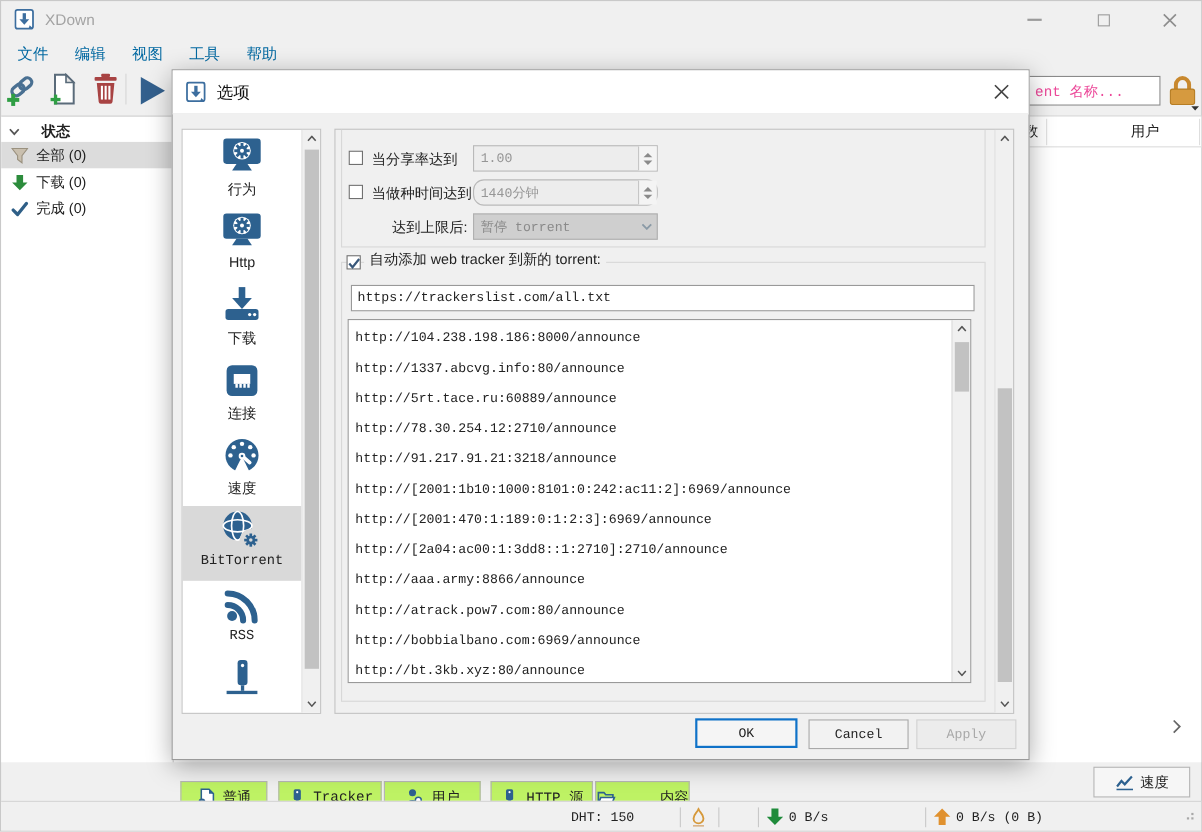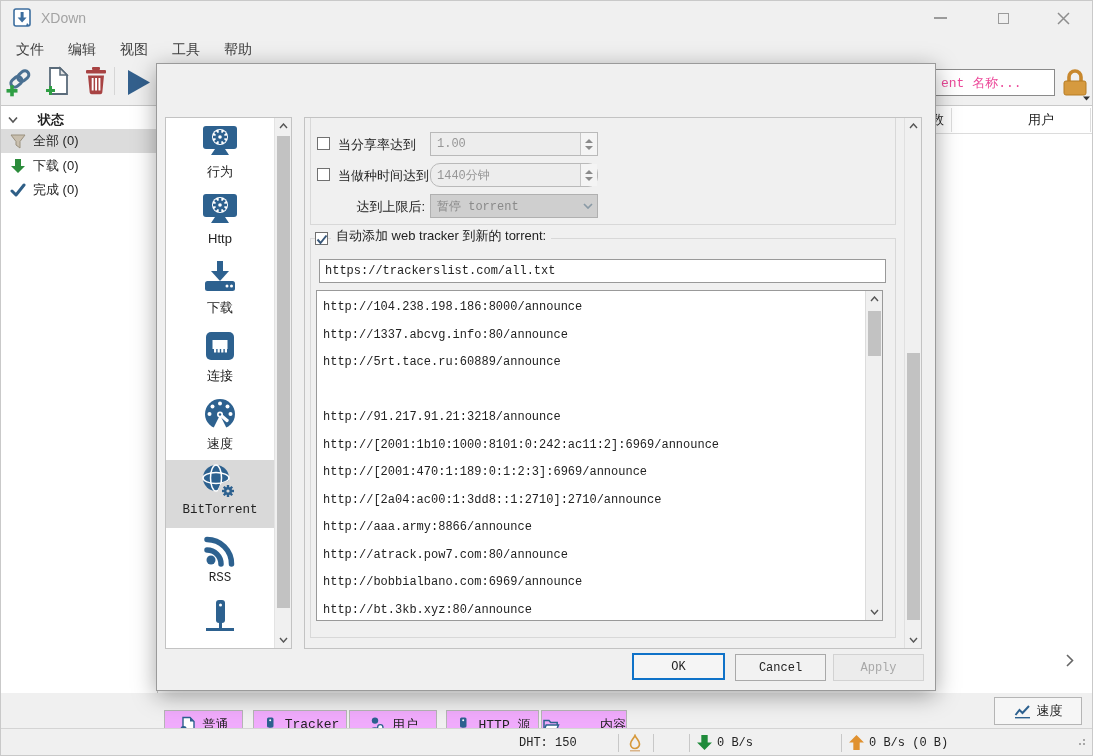--- a/index.html
+++ b/index.html
@@ -7,34 +7,34 @@
   .screen{position:relative;width:1093px;height:756px;background:#f0f0f0;overflow:hidden;
           font-family:"Liberation Sans","DejaVu Sans",sans-serif;font-size:13px;color:#222;
           border:1px solid #c9c9c9;}
   .abs{position:absolute;}
   .mono{font-family:"Liberation Mono","DejaVu Sans Mono",monospace;}
   
   .win-title{left:40px;top:9px;font-size:14px;color:#a3a3a3;}
   .winbtn{width:45px;height:34px;display:flex;align-items:center;justify-content:center;top:0;}
   
   .menubar{left:8px;top:35px;height:27px;display:flex;align-items:center;gap:10px;}
-  .menu-item{padding:3px 7px;color:#404040;font-size:14px;}
+  .menu-item{padding:3px 7px;color:#0369a1;font-size:14px;}
   
   .toolbtn{width:32px;height:32px;display:flex;align-items:center;justify-content:center;}
   
   .leftpanel{left:0;top:104px;width:157px;height:588px;background:#fff;border-top:1px solid #c9c9c9;border-right:1px solid #c9c9c9;}
   .tree-hdr{position:absolute;left:0;top:3px;height:22px;display:flex;align-items:center;gap:20px;padding-left:7px;font-weight:bold;}
   .tree-item{position:absolute;left:0;width:157px;height:24px;display:flex;align-items:center;gap:7px;padding-left:9px;}
   .tree-item.sel{background:#dcdcdc;}
   
   .tablearea{left:157px;top:104px;width:936px;height:588px;background:#fff;border-top:1px solid #c9c9c9;}
   .thead{position:absolute;left:0;top:0;width:100%;height:28px;background:#fff;border-bottom:1px solid #dcdcdc;}
   .colsep{position:absolute;top:2px;width:1px;height:24px;background:#dedede;}
   
-  .tabbtn{position:absolute;top:709px;height:29px;background:#f0abfc;border:1px solid #b5b5b5;
+  .tabbtn{position:absolute;top:709px;height:29px;background:#bef264;border:1px solid #b5b5b5;
           display:flex;align-items:center;justify-content:center;gap:7px;font-size:13px;}
   .speedbtn{position:absolute;left:993px;top:696px;width:88px;height:28px;background:#f6f6f6;border:1px solid #b5b5b5;
           display:flex;align-items:center;justify-content:center;gap:6px;}
   
   .statusbar{left:0;top:727px;width:1093px;height:29px;border-top:1px solid #d4d4d4;background:#f0f0f0;}
   .st-sep{position:absolute;top:5px;width:1px;height:18px;background:#c8c8c8;}
   .st-text{position:absolute;top:7px;font-size:12px;}
   
   .dialog{left:155px;top:62px;width:780px;height:628px;background:#f0f0f0;border:1px solid #9a9a9a;
           box-shadow:0 5px 22px rgba(0,0,0,.35);z-index:10;}
@@ -266,20 +266,36 @@
     </div>
     <span class="st-text mono" style="left:868px;">0 B/s (0 B)</span>
     <div class="abs" style="left:1076px;top:738px;"></div>
     <div class="abs" style="left:1351px;"></div>
     <div class="abs" style="left:1078px;top:14px;width:2px;height:2px;background:#a8a8a8;"></div>
     <div class="abs" style="left:1082px;top:14px;width:2px;height:2px;background:#a8a8a8;"></div>
     <div class="abs" style="left:1082px;top:10px;width:2px;height:2px;background:#a8a8a8;"></div>
   </div>
 
   <div class="abs dialog">
+    <div class="dlg-titlebar">
+      <div class="abs" style="left:12px;top:10px;width:20px;height:20px;">
+        <svg width="20" height="20" viewBox="0 0 20 20">
+            <rect x="1" y="1" width="16" height="17" rx="2" fill="#fff" stroke="#3c6e9f" stroke-width="1.6"></rect>
+            <rect x="7.6" y="4" width="3" height="6" fill="#3c6e9f"></rect>
+            <polygon points="4.6,9.5 13.6,9.5 9.1,14.5" fill="#3c6e9f"></polygon>
+            <path d="M14 15 l3 3 l-4 0 z" fill="#3c6e9f"></path>
+          </svg>
+      </div>
+      <span class="dlg-title">选项</span>
+      <div class="abs" style="left:746px;top:12px;width:18px;height:18px;">
+        <svg width="15" height="15" viewBox="0 0 15 15">
+            <path d="M1.5 1.5 L13.5 13.5 M13.5 1.5 L1.5 13.5" stroke="#444" stroke-width="1.5"></path>
+          </svg>
+      </div>
+    </div>
 
     <div class="dlg-nav">
       <div class="nav-item" style="top:2px;">
         <div class="nv-ico">
           <svg width="40" height="40" viewBox="0 0 40 40">
               <rect x="3" y="4" width="34" height="23" rx="3" fill="#2d618f"></rect>
               <circle cx="20" cy="15" r="8" fill="#fff"></circle>
               <g fill="#2d618f">
                 <rect x="18.7" y="8" width="2.6" height="14"></rect>
                 <rect x="18.7" y="8" width="2.6" height="14" transform="rotate(45 20 15)"></rect>
@@ -449,20 +465,21 @@
       </div>
       <span class="gb-label" style="left:26px;top:108px;z-index:2;font-size:13px;">自动添加 web tracker 到新的 torrent:</span>
       <div class="txtbox mono" style="left:14px;top:141px;width:567px;height:24px;font-size:12px;">
         <span style="padding-left:5px;">https://trackerslist.com/all.txt</span>
       </div>
 
       <div class="listbox mono" style="left:11px;top:172px;width:567px;height:331px;">
         <div class="trk-row" style="top:3px;">http://104.238.198.186:8000/announce</div>
         <div class="trk-row" style="top:30.5px;">http://1337.abcvg.info:80/announce</div>
         <div class="trk-row" style="top:58px;">http://5rt.tace.ru:60889/announce</div>
+        <div class="trk-row" style="top:85.5px;">http://78.30.254.12:2710/announce</div>
         <div class="trk-row" style="top:113px;">http://91.217.91.21:3218/announce</div>
         <div class="trk-row" style="top:140.5px;">http://[2001:1b10:1000:8101:0:242:ac11:2]:6969/announce</div>
         <div class="trk-row" style="top:168px;">http://[2001:470:1:189:0:1:2:3]:6969/announce</div>
         <div class="trk-row" style="top:195.5px;">http://[2a04:ac00:1:3dd8::1:2710]:2710/announce</div>
         <div class="trk-row" style="top:223px;">http://aaa.army:8866/announce</div>
         <div class="trk-row" style="top:250.5px;">http://atrack.pow7.com:80/announce</div>
         <div class="trk-row" style="top:278px;">http://bobbialbano.com:6969/announce</div>
         <div class="trk-row" style="top:305.5px;">http://bt.3kb.xyz:80/announce</div>
         <div class="abs sb" style="right:0;top:0;width:17px;height:329px;border-left:1px solid #dcdcdc;">
           <div class="sb-arrow" style="top:0;">

